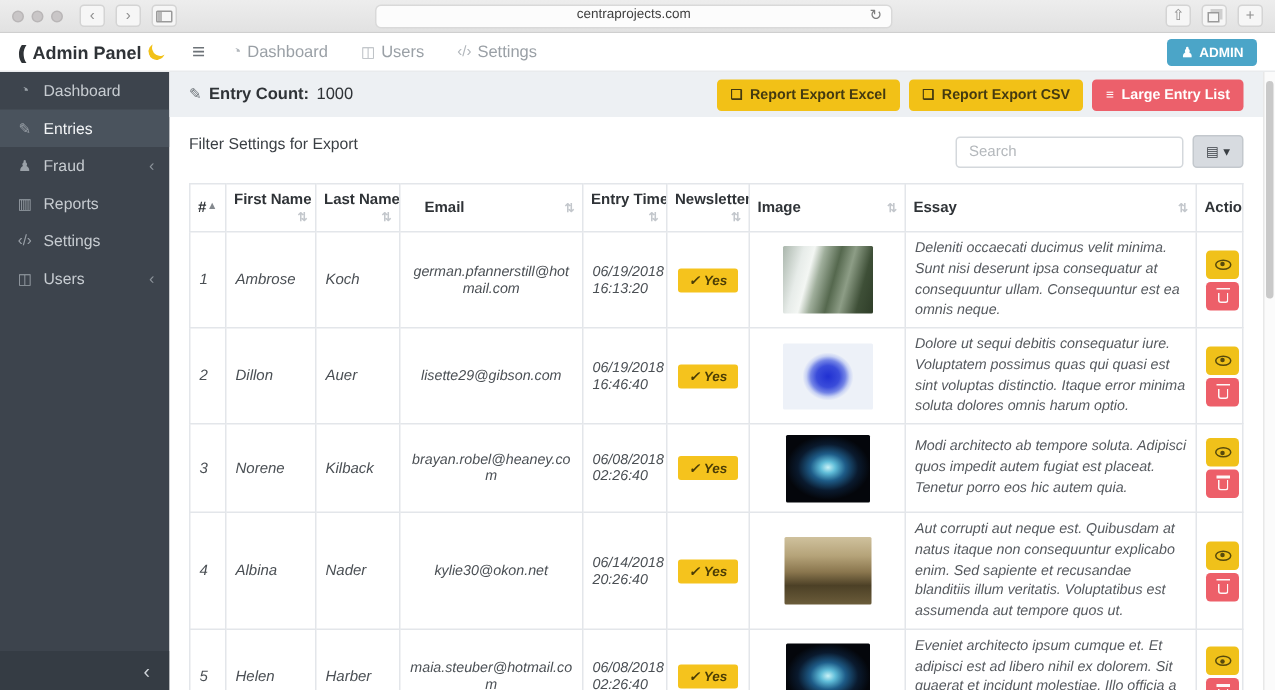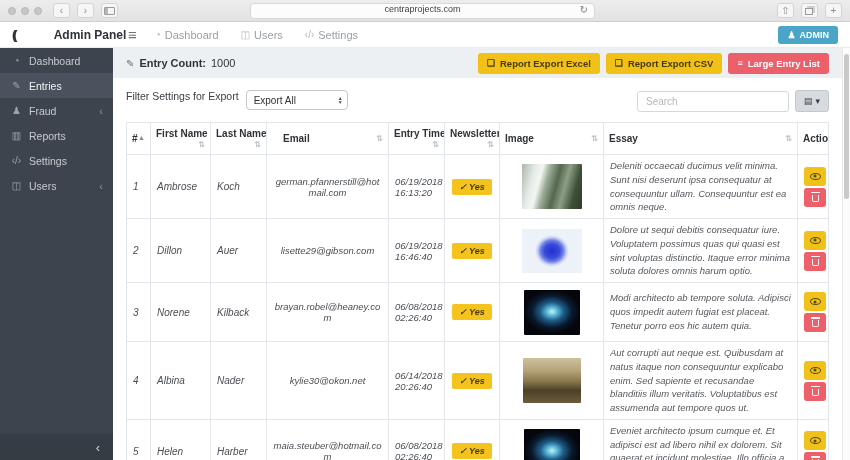--- a/index.html
+++ b/index.html
@@ -20,21 +20,21 @@
     font-size: 9px; color: #3f3f3f; }
   .reload-glyph { position: absolute; right: 6px; color: #7e7e7e; font-size: 10px; }
   .chrome-right { margin-left: auto; display: flex; gap: 7px; align-items: center; }
   .tabs-glyph { width: 8px; height: 7px; border: 1px solid #9a9a9a; display: inline-block; box-shadow: 2px -2px 0 0 #cfcfcf; margin: 2px 0 0 -2px; }
 
   
   .app-header { height: 26px; background: #fff; border-bottom: 1px solid #e9ebed; display: flex; align-items: center;
     padding: 0 12px; gap: 18px; }
   .brand { display: flex; align-items: center; gap: 3px; width: 98px; }
   .brand-parens { font-weight: bold; color: #2f3337; font-size: 13px; letter-spacing: -3px; margin-right: 4px; }
-  .brand-text { font-weight: bold; font-size: 12px; color: #2f3337; white-space: nowrap; margin-left: 32px; }
+  .brand-text { font-weight: bold; font-size: 12px; color: #2f3337; white-space: nowrap; }
   .moon-glyph { width: 11px; height: 11px; border-radius: 50%; box-shadow: inset 3px -2px 0 0 #f2c117; transform: rotate(-15deg); display: inline-block; margin-left: 2px; }
   .hamburger { color: #6d7378; font-size: 15px; line-height: 1; cursor: pointer; }
   .top-nav { display: flex; gap: 22px; }
   .nav-item { display: flex; gap: 4px; align-items: center; color: #9aa0a6; font-size: 11px; cursor: pointer; }
   .nav-glyph { font-size: 10px; color: #b2b7bc; }
   .admin-btn { margin-left: auto; background: #4ba5c8; color: #fff; font-size: 9px; font-weight: bold;
     padding: 4px 9px; border: none; border-radius: 3px; display: flex; gap: 4px; align-items: center; cursor: pointer; }
   .admin-glyph { font-size: 9px; }
 
   
@@ -246,27 +246,20 @@
   <button class="tb-btn danger">
     <span class="tb-glyph">≡</span>
     <span>Large Entry List</span>
   </button>
 </div>
     </div>
 
     <div class="card">
       <div class="filter-row">
         <span class="filter-label">Filter Settings for Export</span>
-        <div class="select-box">
-          <span>Export All</span>
-          <span class="select-stepper">
-            <span>▲</span>
-            <span>▼</span>
-          </span>
-        </div>
         <div class="search-wrap">
           <input class="search-input" type="text" placeholder="Search" style="">
           <button class="cols-btn">
             <span>▤</span>
             <span>▾</span>
           </button>
         </div>
       </div>
 
       <table>

